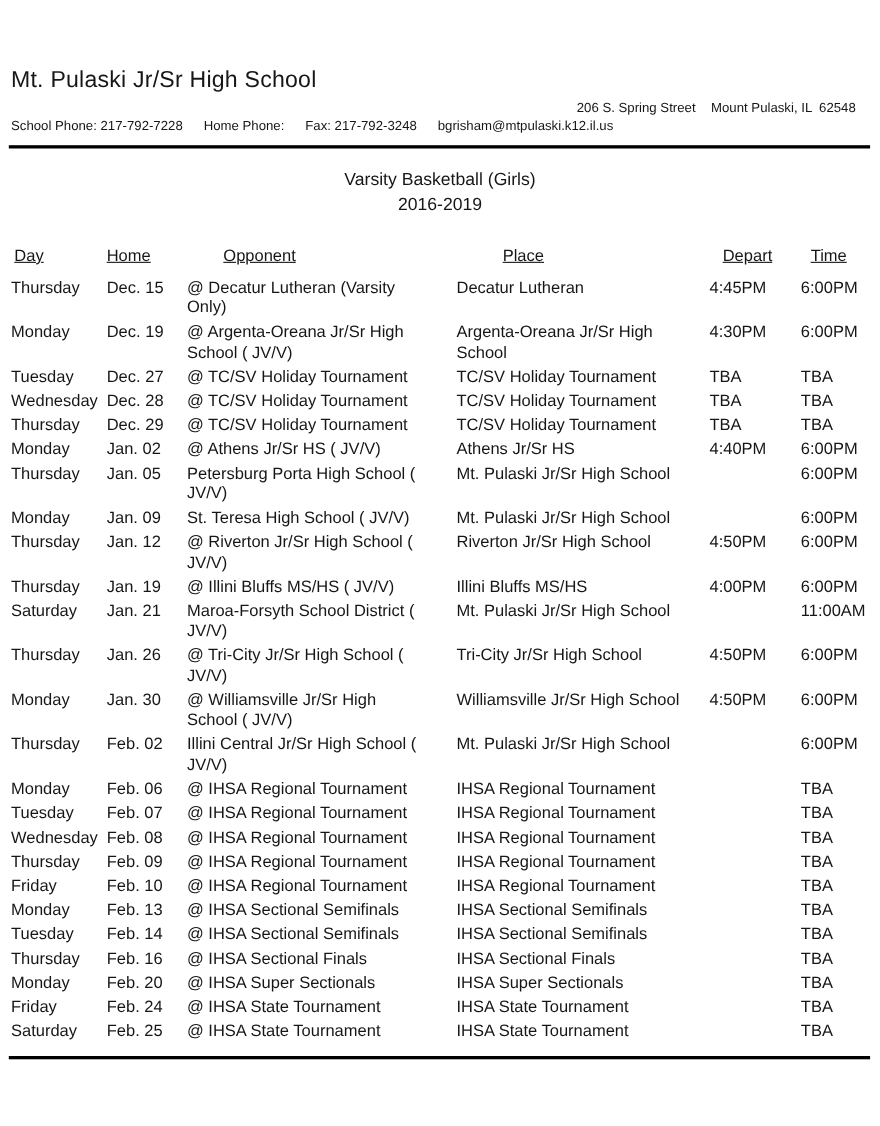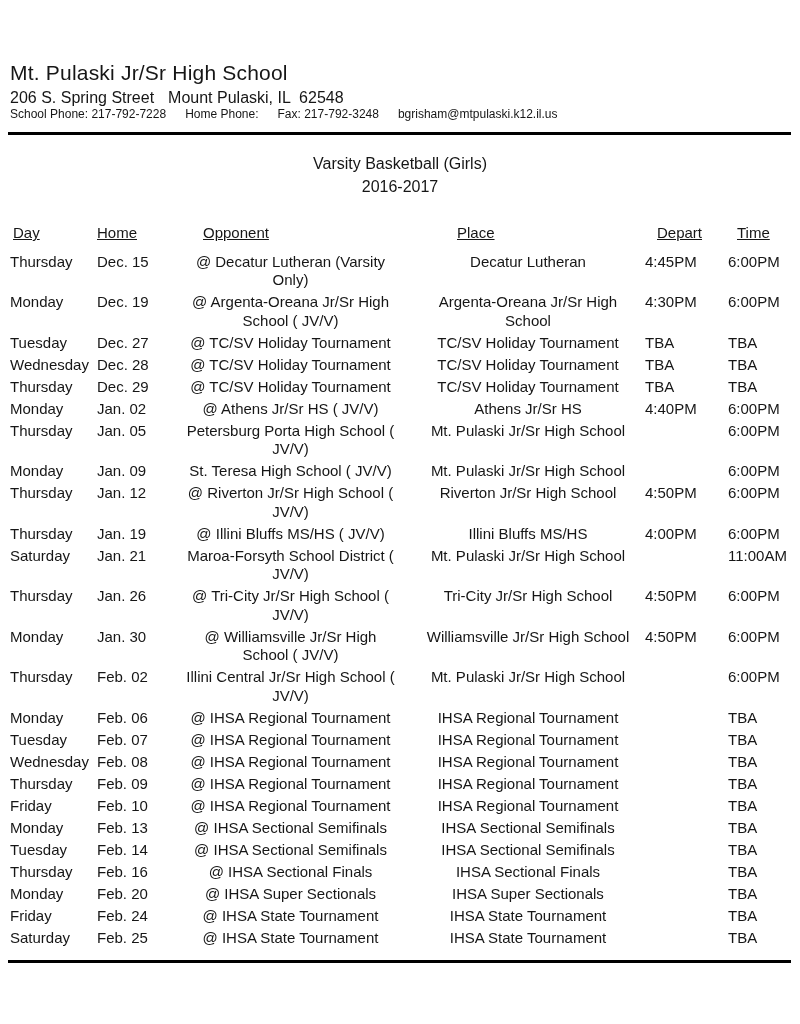--- a/index.html
+++ b/index.html
@@ -18,21 +18,21 @@
   }
 
   
   .school-header { padding: 61px 8px 0 10px; }
   .school-name {
     font-size: 21px;
     font-weight: 400;
     letter-spacing: 0.2px;
     line-height: 24px;
   }
-  .addr-line { font-size: 16px; margin-top: 6px; line-height: 14px; }
+  .addr-line { font-size: 12px; margin-top: 6px; line-height: 14px; text-align: right; }
   .addr-line span { white-space: pre-wrap; margin-right: 14px; }
   .contact-line { font-size: 12px; margin-top: 2px; line-height: 14px; }
   .contact-line span { white-space: pre-wrap; margin-right: 19px; }
 
   .rule {
     border: none;
     border-top: 3px solid #000000;
     margin: 11px 9px 0 8px;
   }
 
@@ -67,21 +67,21 @@
     line-height: 18.5px;
     padding: 0 4px 3.5px 0;
   }
   th { text-decoration: underline; padding-bottom: 10px; }
   th.h-day      { padding-left: 3px;  }
   th.h-opponent { padding-left: 33px; }
   th.h-place    { padding-left: 42px; }
   th.h-depart   { padding-left: 12px; }
   th.h-time     { padding-left: 9px;  }
 
-  td.c-opponent, td.c-place { white-space: pre-line; text-align: center; }
+  td.c-opponent, td.c-place { white-space: pre-line; }
 
   .rule-bottom { margin-top: 9px; }
 </style>
 </head>
 <body>
 
 <div class="page">
 
   <header class="school-header">
     <h1 class="school-name">Mt. Pulaski Jr/Sr High School</h1>
@@ -90,21 +90,21 @@
     </div>
     <div class="contact-line">
       <span>School Phone: 217-792-7228</span><span>Home Phone:</span><span>Fax: 217-792-3248</span><span>bgrisham@mtpulaski.k12.il.us</span>
     </div>
   </header>
 
   <hr class="rule">
 
   <div class="doc-title">
     <div>Varsity Basketball (Girls)</div>
-    <div>2016-2017</div>
+    <div>2016-2019</div>
   </div>
 
   <table class="schedule">
     <colgroup>
       <col class="w-day">
         <col class="w-date">
         <col class="w-opponent">
         <col class="w-place">
         <col class="w-depart">
         <col class="w-time">

